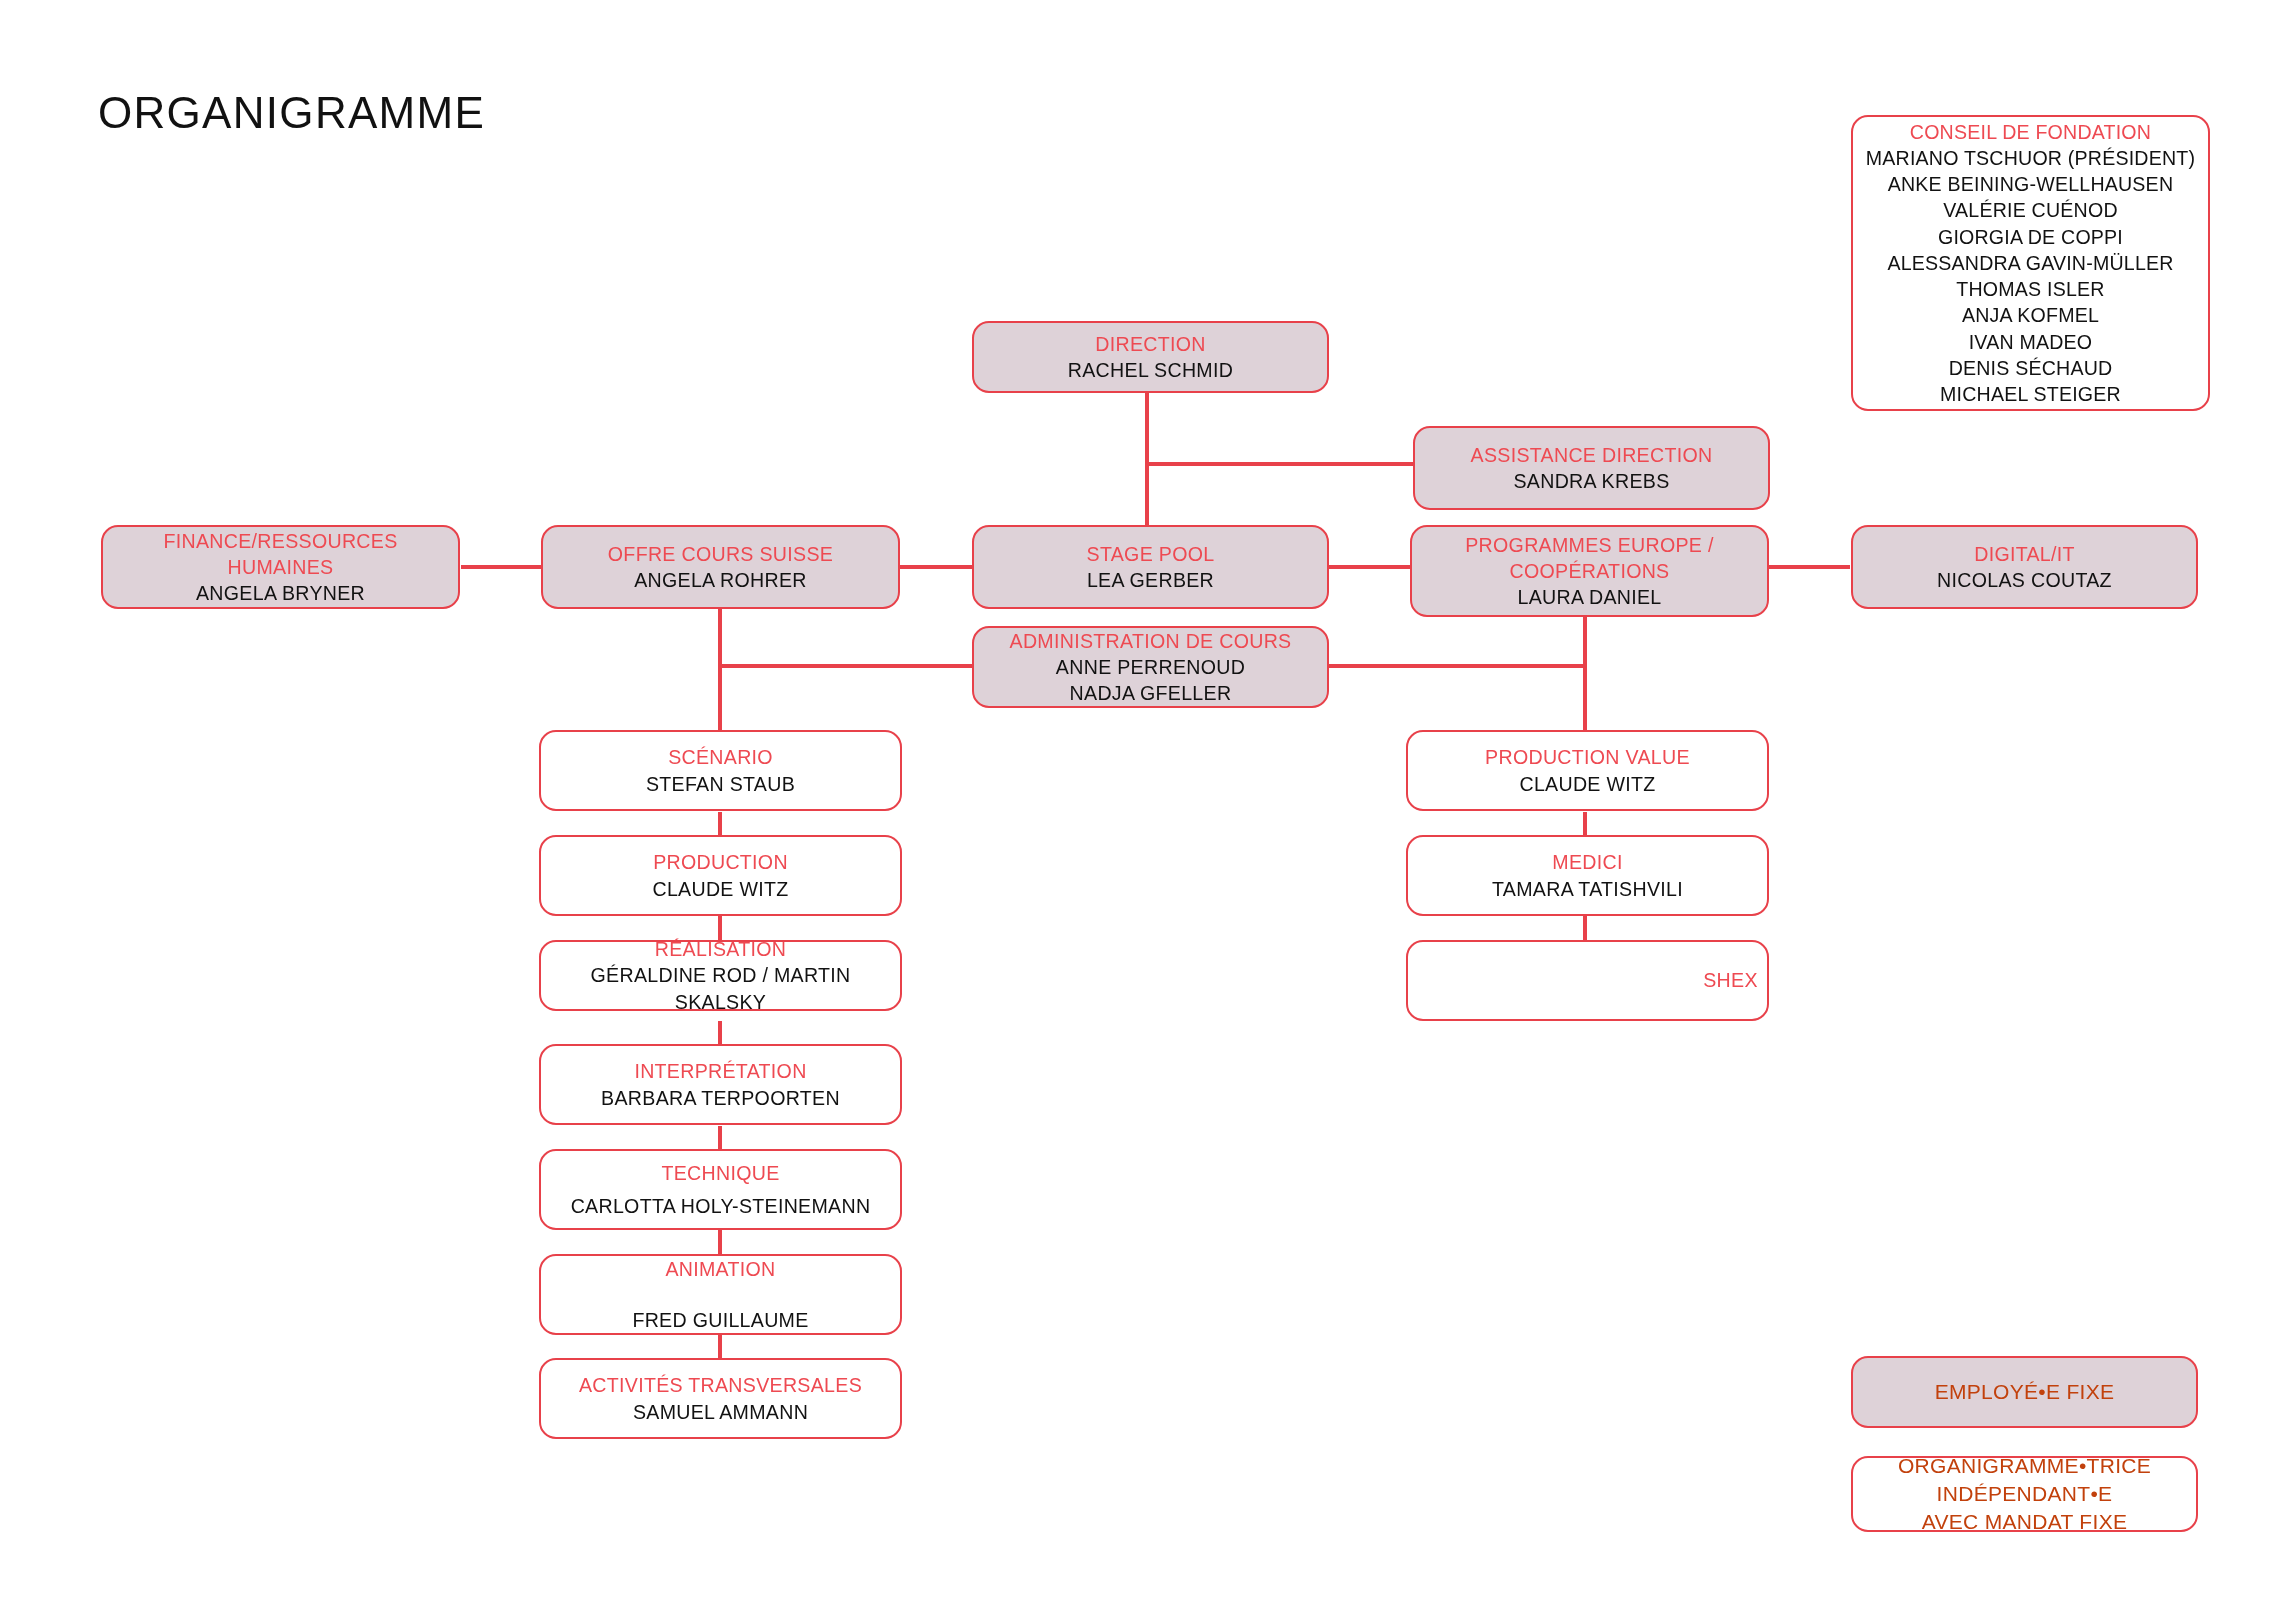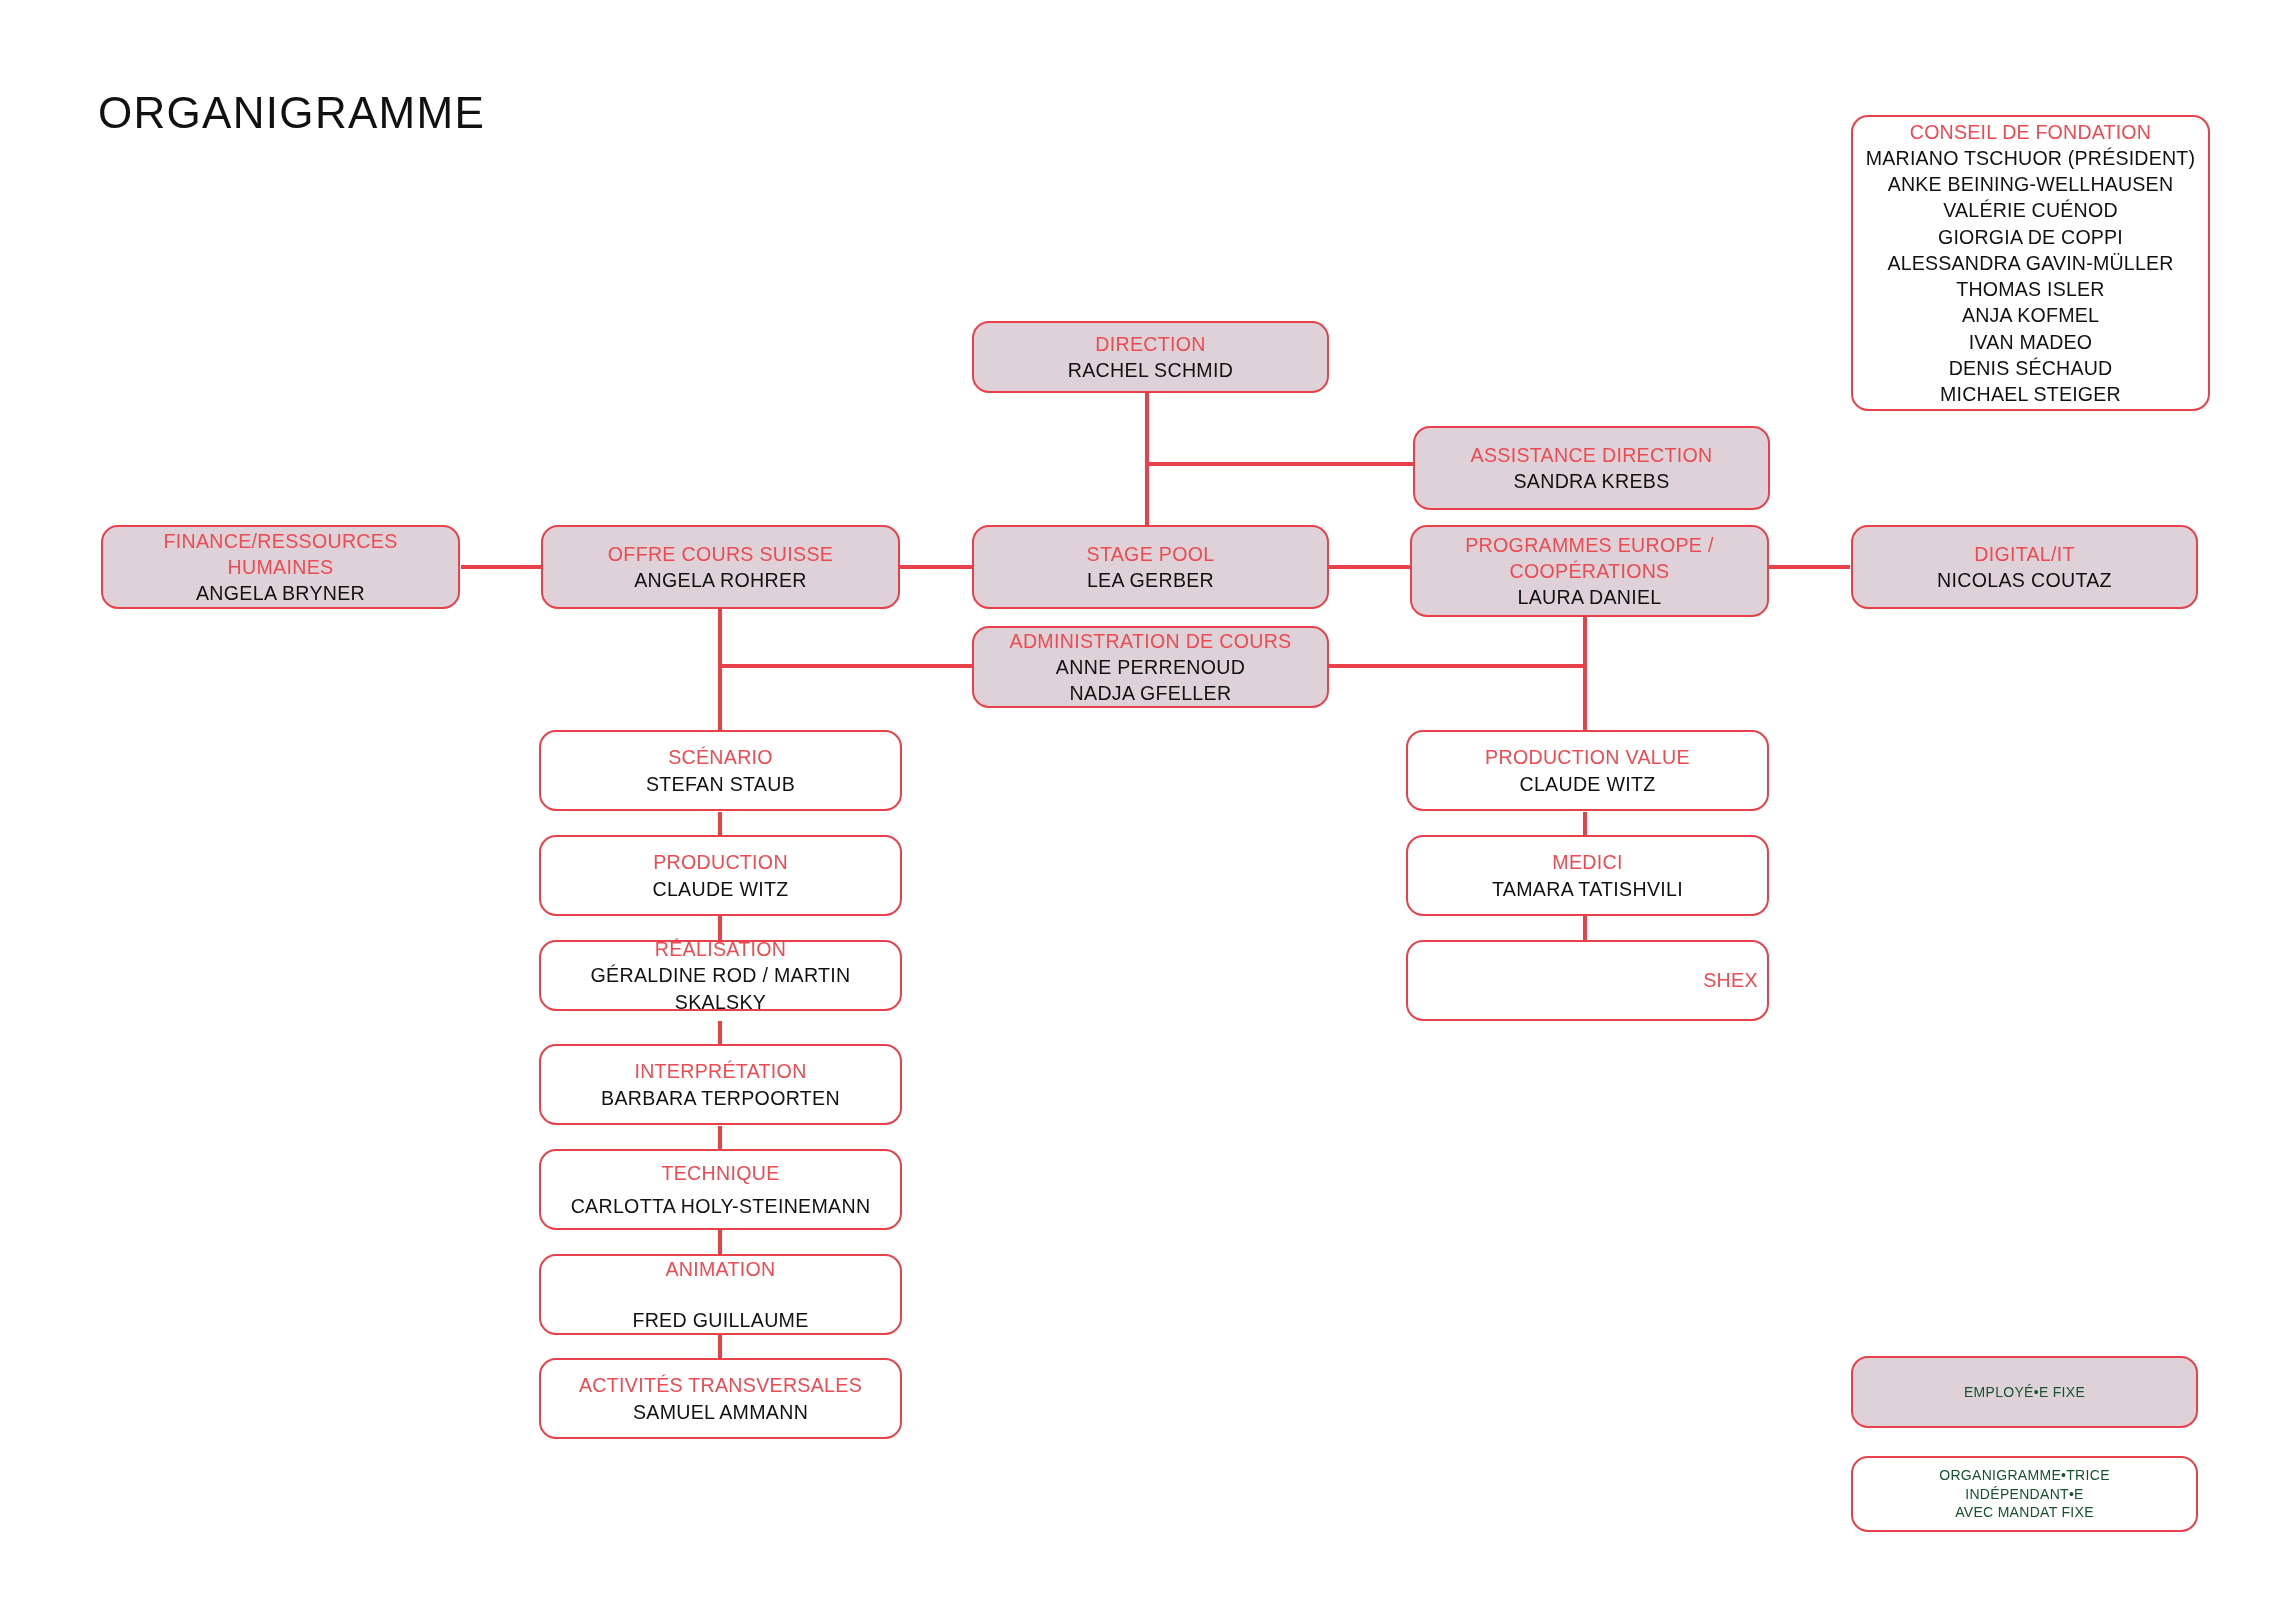--- a/index.html
+++ b/index.html
@@ -55,22 +55,22 @@
     letter-spacing: 0.3px;
     white-space: pre-line;
   }
   .person {
     color: #121212;
     font-size: 19.6px;
     letter-spacing: 0.3px;
     white-space: pre-line;
   }
   .legend-text {
-    color: #14532d;
-    font-size: 14px;
+    color: #c2410c;
+    font-size: 21px;
     letter-spacing: 0.3px;
     white-space: pre-line;
   }
   #council {
     position: absolute;
     left: 1851px;
     top: 115px;
     width: 359px;
     height: 296px;
     box-sizing: border-box;

